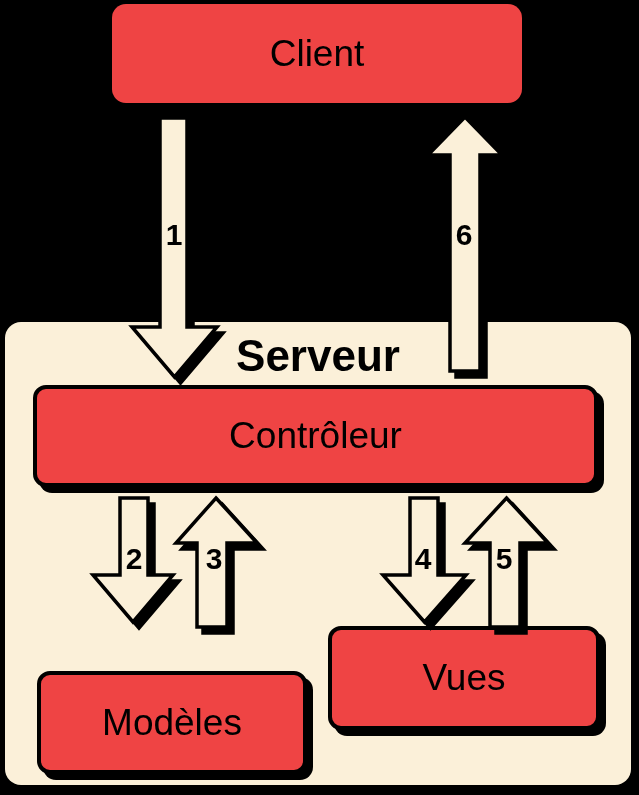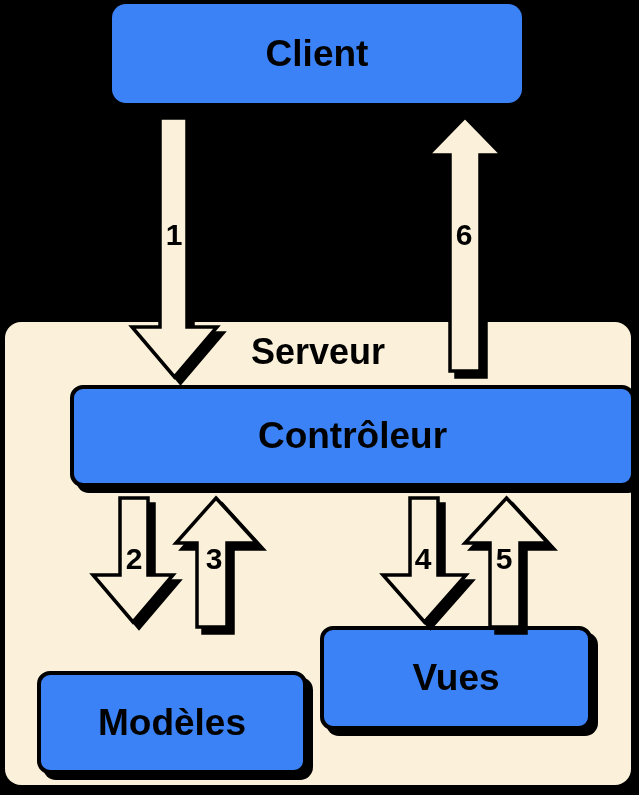--- a/index.html
+++ b/index.html
@@ -16,44 +16,44 @@
     position: absolute;
     background: #FBF0D9;
     border-radius: 16px;
   }
   #serveur-panel { left: 5px; top: 322px; width: 626px; height: 463px; }
   .serveur-label {
     position: absolute;
     left: 0; top: 10px;
     width: 100%;
     text-align: center;
-    font-size: 36px;
+    font-size: 44px;
     font-weight: 700;
     line-height: 1.1;
   }
   .box {
     position: absolute;
-    background: #3b82f6;
+    background: #ef4444;
     box-sizing: border-box;
     display: flex;
     align-items: center;
     justify-content: center;
     font-size: 37px;
-    font-weight: 700;
+    font-weight: 400;
     border-radius: 14px;
   }
   .box.outlined {
     border: 4px solid #000;
     box-shadow: 6px 6px 0 #000;
     border-radius: 13px;
   }
   #client-box { left: 112px; top: 4px; width: 410px; height: 99px; }
-  #controleur-box { left: 33px; top: 385px; width: 565px; height: 102px; margin-left: 37px; }
+  #controleur-box { left: 33px; top: 385px; width: 565px; height: 102px; }
   #modeles-box { left: 37px; top: 627px; width: 270px; height: 103px; margin-top: 44px; }
-  #vues-box { left: 320px; top: 626px; width: 272px; height: 104px; }
+  #vues-box { left: 328px; top: 626px; width: 272px; height: 104px; }
   .arrow { position: absolute; }
   .arrow svg { overflow: visible; display: block; }
   .arrow .shape { fill: #FBF0D9; stroke: #000; stroke-width: 3.5; stroke-linejoin: miter; }
   .arrow .shadow { fill: #000; stroke: #000; stroke-width: 3.5; stroke-linejoin: miter; }
   #arrow-1 { left: 132px; top: 118px; }
   #arrow-2 { left: 93px;  top: 498px; }
   #arrow-3 { left: 176px; top: 498px; }
   #arrow-4 { left: 383px; top: 498px; }
   #arrow-5 { left: 465px; top: 498px; }
   #arrow-6 { left: 428px; top: 117px; }

